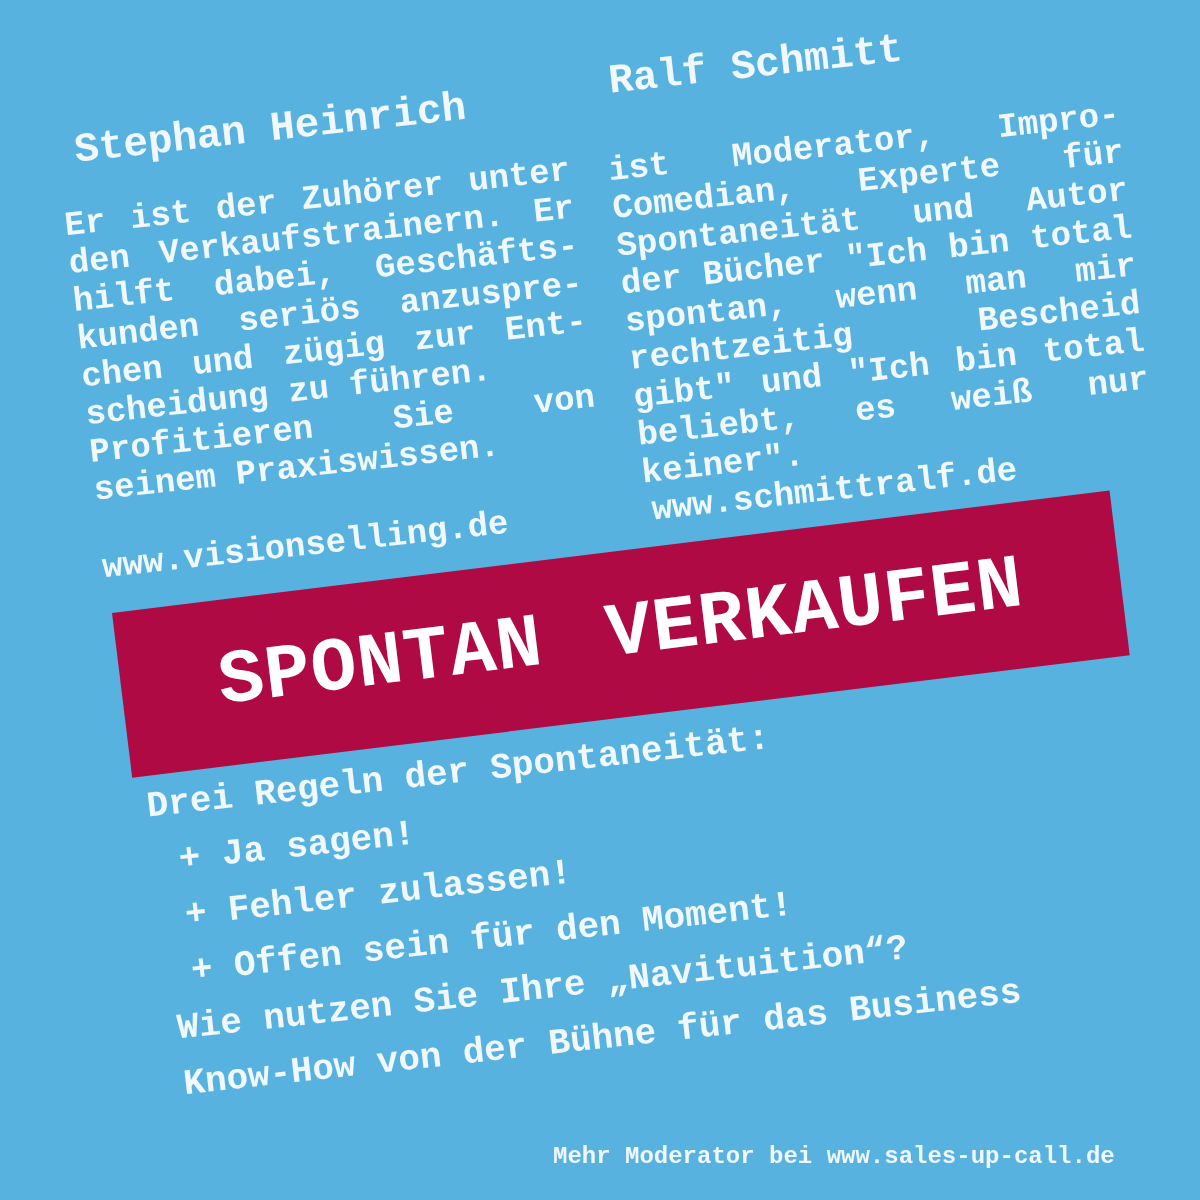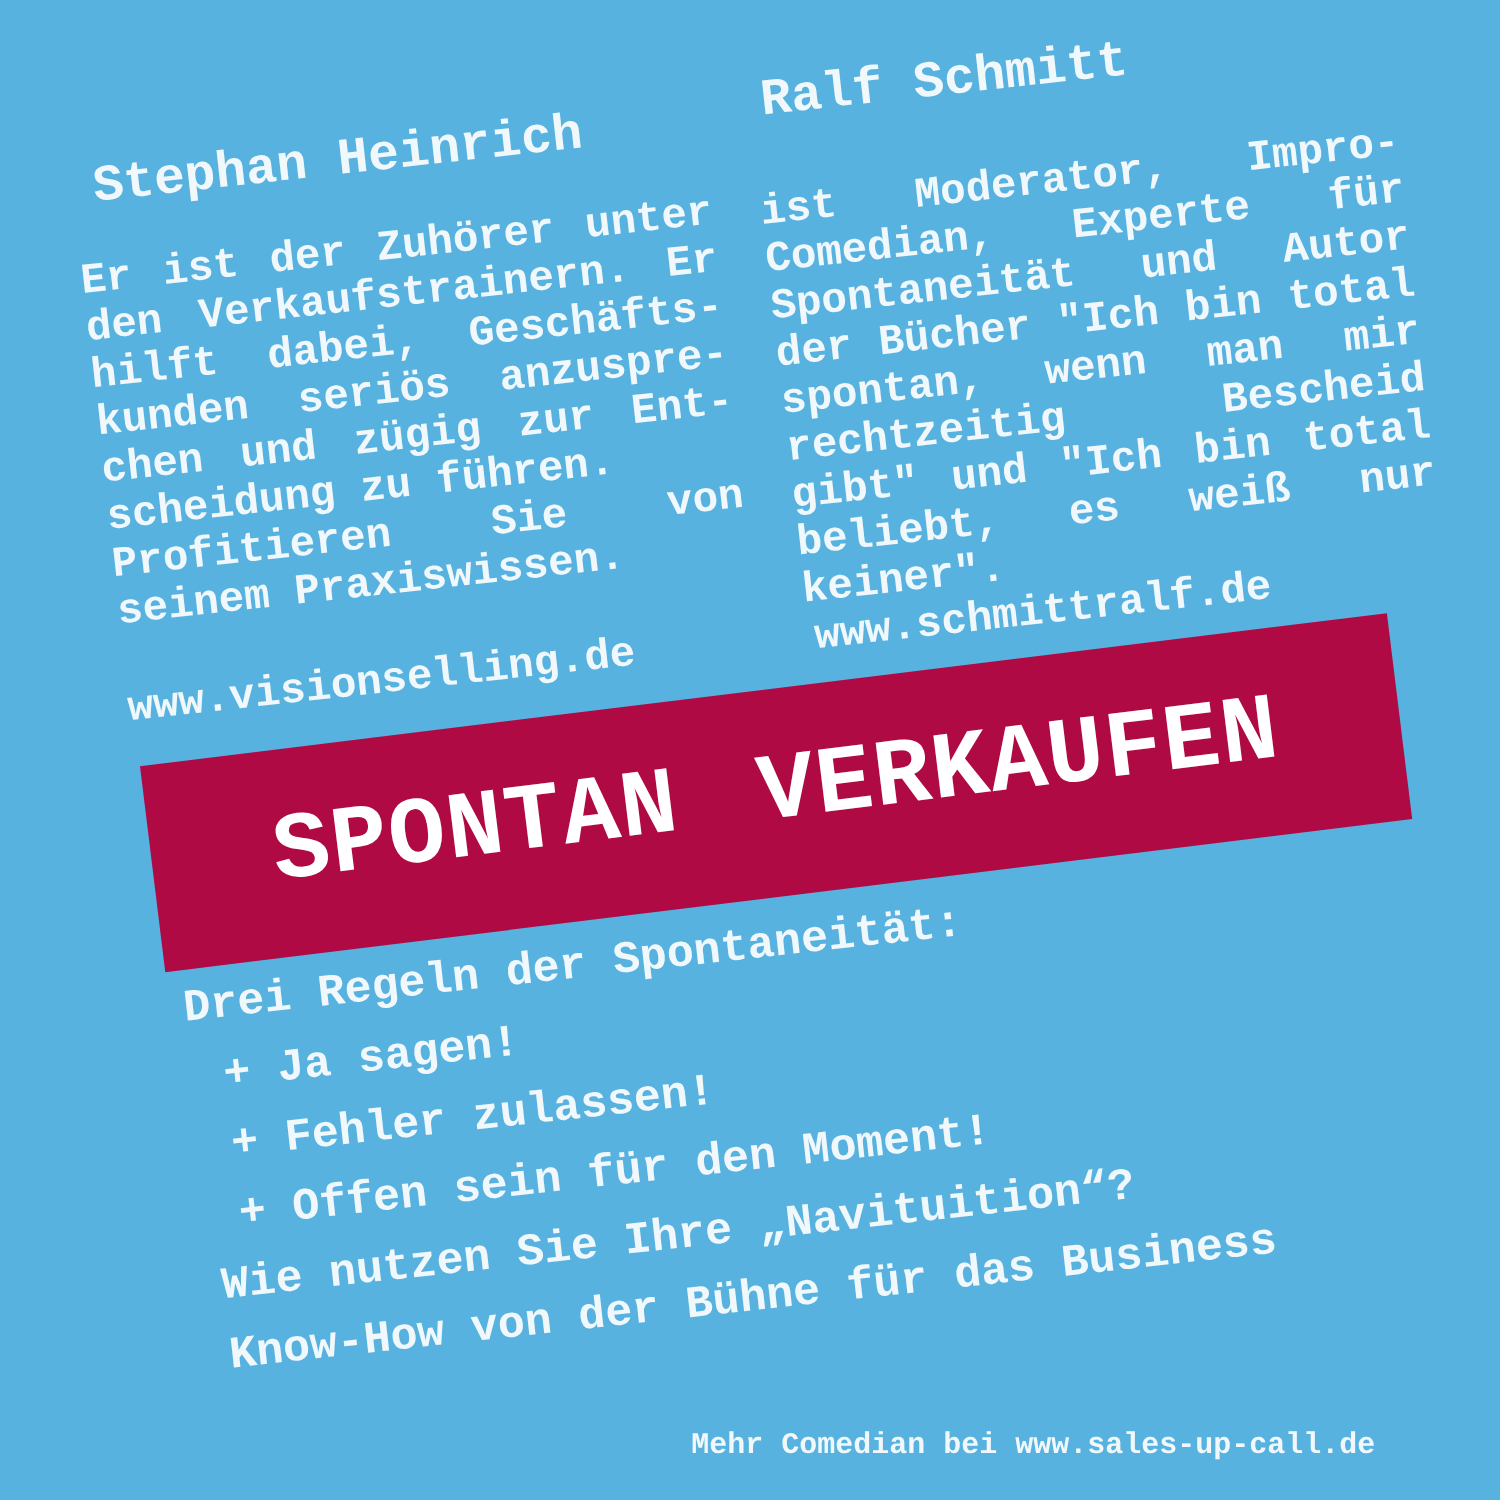--- a/index.html
+++ b/index.html
@@ -129,15 +129,15 @@
     <div class="rline rules-heading">Drei Regeln der Spontaneität:</div>
     <div>
         <div class="rline rule-item">+ Ja sagen!</div>
         <div class="rline rule-item">+ Fehler zulassen!</div>
         <div class="rline rule-item">+ Offen sein für den Moment!</div>
       </div>
     <div class="rline rules-question">Wie nutzen Sie Ihre „Navituition“?</div>
     <div class="rline rules-tagline">Know-How von der Bühne für das Business</div>
   </section>
 
-  <div class="footer-note">Mehr Comedian bei www.sales-up-call.de</div>
+  <div class="footer-note">Mehr Moderator bei www.sales-up-call.de</div>
 
 </div>
 
 </body></html>

